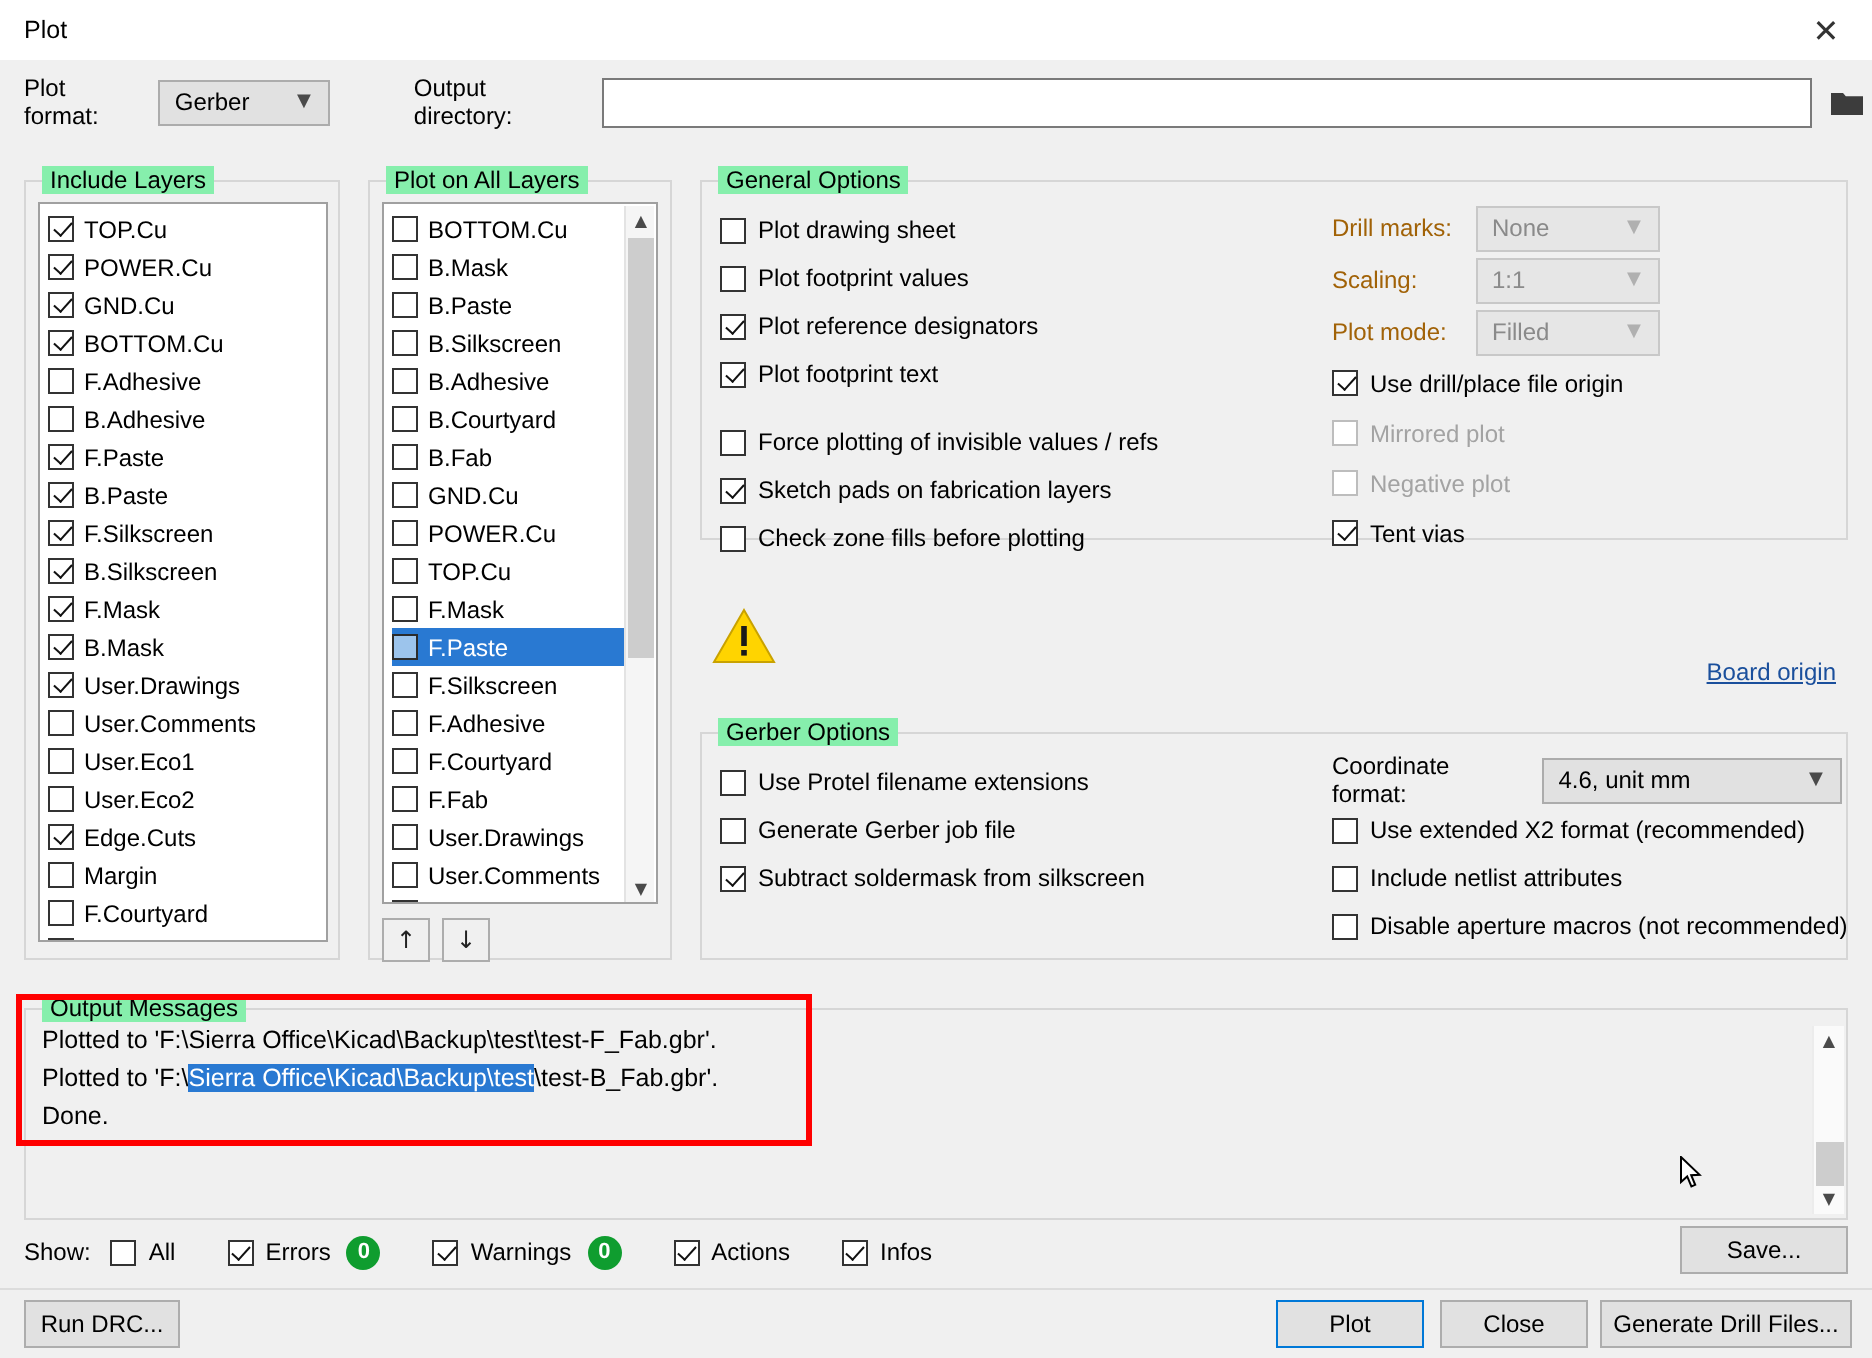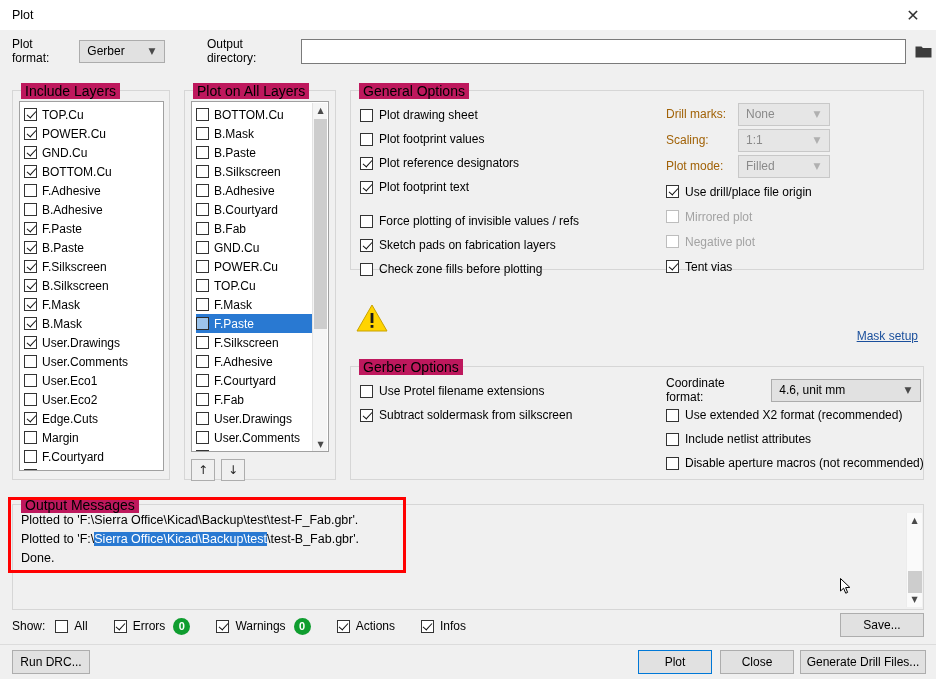--- a/index.html
+++ b/index.html
@@ -58,22 +58,22 @@
   }
   #browse-btn {
     width:25px; height:25px; margin-left:6px; background:#f0f0f0;
     border:1px solid #f0f0f0; display:flex;align-items:center;justify-content:center;
     cursor:pointer;
   }
 
   
   .groupbox { position:absolute; border:1px solid #d6d6d6; }
   .groupbox > .gtitle {
-    position:absolute; top:-8px; left:8px; background:#be185d;
-    padding:0 4px; font-size:14px; color:#000; white-space:nowrap;text-align:right;
+    position:absolute; top:-8px; left:8px; background:#86efac;
+    padding:0 4px; font-size:12px; color:#000; white-space:nowrap;text-align:right;
   }
 
   
   #include-layers { left:12px; top:90px; width:158px; height:390px; }
   #include-list {
     position:absolute; left:6px; top:10px; width:145px; height:370px;
     background:#fff; border:1px solid #a0a0a0; overflow:hidden;
     padding:3px 0 0 4px;
   }
   .lrow { display:flex; align-items:center; height:19px; }
@@ -483,29 +483,33 @@
 </div>
 
 <div id="warning-box">
   <div id="warn-icon">
     <svg width="32" height="30" viewBox="0 0 32 30">
       <path d="M16 2 L31 28 L1 28 Z" fill="#ffd400" stroke="#c9a200" stroke-width="1"></path>
       <rect x="14.6" y="10" width="2.8" height="10" fill="#1a1a1a"></rect>
       <rect x="14.6" y="22" width="2.8" height="2.8" fill="#1a1a1a"></rect>
     </svg>
   </div>
-  <span id="board-setup-link">Mask setup</span>
+  <span id="board-setup-link">Board origin</span>
 </div>
 
 <div class="groupbox" id="gerber-options">
   <span class="gtitle">Gerber Options</span>
   <div id="gerb-left">
       <div class="opt">
         <span class="cb"></span>
         <span class="otxt">Use Protel filename extensions</span>
+      </div>
+      <div class="opt">
+        <span class="cb"></span>
+        <span class="otxt">Generate Gerber job file</span>
       </div>
       <div class="opt">
         <span class="cb checked"></span>
         <span class="otxt">Subtract soldermask from silkscreen</span>
       </div>
     </div>
   <div id="gerb-right">
     <div id="coord-row">
       <span class="crlab">Coordinate format:</span>
       <div class="combo" id="coord-combo">

